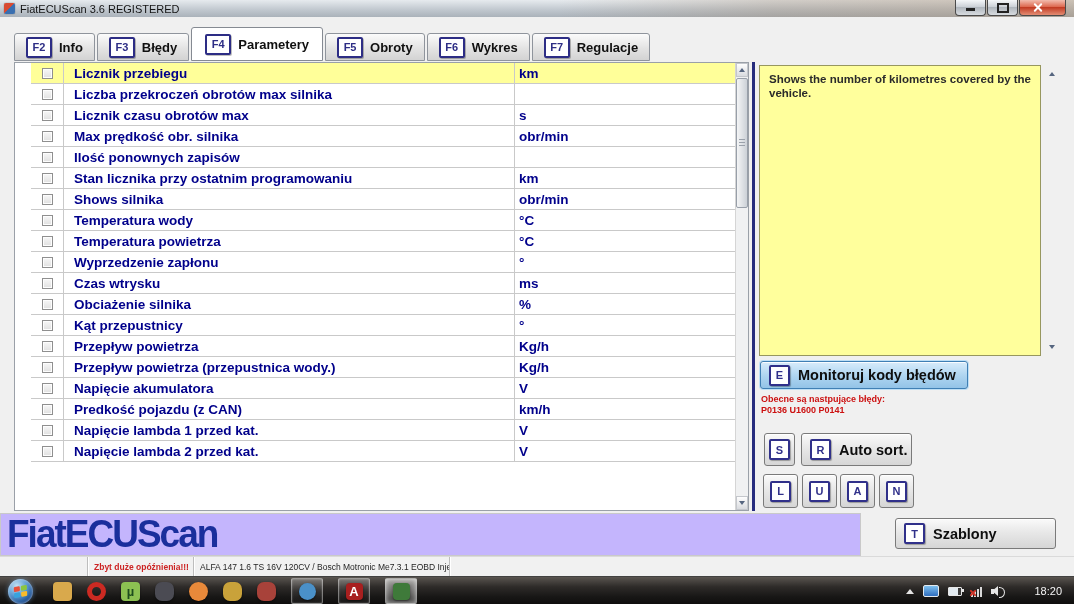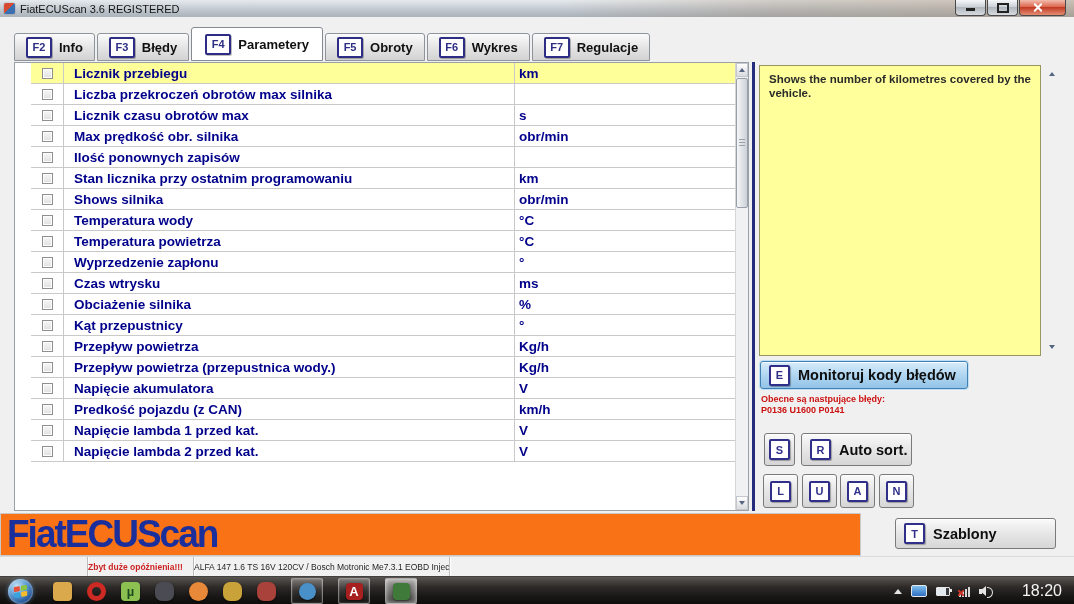--- a/index.html
+++ b/index.html
@@ -76,30 +76,30 @@
   .blabel{font-size:14.5px;font-weight:700;color:#0e0e0e;white-space:nowrap;}
   .btn.monitor{left:5px;top:299px;width:208px;height:28px;border-color:#3f7fb4;
        background:linear-gradient(#d8ecfb,#b0d6f1 50%,#93c3e7);
        box-shadow:0 0 0 1px #bedff5,inset 0 1px 0 rgba(255,255,255,.85);}
   .err{position:absolute;left:6px;top:332px;font-size:9px;font-weight:700;color:var(--error-red);line-height:11px;}
   .btn.s-btn{left:9px;top:371px;width:31px;height:33px;justify-content:center;padding:0;}
   .btn.autosort{left:46px;top:371px;width:111px;height:33px;}
   .btn.qk{top:412px;width:35px;height:34px;justify-content:center;padding:0;}
   .btn.qk.k0{left:8px;} .btn.qk.k1{left:47px;} .btn.qk.k2{left:85px;} .btn.qk.k3{left:124px;}
   
-  .logo-strip{position:absolute;left:0;top:513px;width:861px;height:43px;background:#f97316;
+  .logo-strip{position:absolute;left:0;top:513px;width:861px;height:43px;background:#c4b5fd;
         border:1px solid #c9c9c9;box-sizing:border-box;display:flex;align-items:center;}
   .logo{font-size:37px;font-weight:700;color:var(--logo-navy);letter-spacing:-2px;margin-left:6px;
         line-height:36px;transform:scaleY(1.04);}
   .btn.templates{position:absolute;left:895px;top:518px;width:161px;height:31px;}
   
   .statusbar{position:absolute;left:0;top:556px;width:1074px;height:20px;background:#f1f1f1;
         border-top:1px solid #dadada;display:flex;align-items:stretch;font-size:8.5px;}
   .scell{border-right:1px solid #bdbdbd;box-shadow:1px 0 0 #fff;display:flex;align-items:center;
-        padding:0 0;box-sizing:border-box;white-space:nowrap;overflow:hidden;}
+        padding:0 6px;box-sizing:border-box;white-space:nowrap;overflow:hidden;}
   .scell.c1{width:88px;}
   .scell.c2{width:106px;color:var(--warning-red);font-weight:700;}
   .scell.c3{width:256px;color:#1f1f1f;}
   .scell.c4{flex:1;border-right:none;box-shadow:none;}
   
   .taskbar{position:absolute;left:0;top:576px;width:1074px;height:28px;display:flex;align-items:center;
         background:linear-gradient(#5a5550,#2e2b29 35%,#181716 70%,#0d0c0b);
         border-top:1px solid rgba(255,255,255,.22);}
   .start-orb{width:25px;height:25px;border-radius:50%;margin-left:8px;position:relative;flex:none;
         background:radial-gradient(circle at 35% 28%,#c4e2f3,#5a99d2 42%,#1f4f90 72%,#0d2c5a);
@@ -137,21 +137,21 @@
   .net-x{position:absolute;left:-2px;bottom:0;width:8px;height:8px;}
   .net-x::before,.net-x::after{content:"";position:absolute;left:3px;top:0;width:2px;height:8px;
         background:#d03226;border-radius:1px;}
   .net-x::before{transform:rotate(45deg);} .net-x::after{transform:rotate(-45deg);}
   .vol-ico{position:relative;width:14px;height:11px;}
   .vol-ico::before{content:"";position:absolute;left:0;top:3px;width:3px;height:5px;background:#e6e6e6;}
   .vol-ico::after{content:"";position:absolute;left:1px;top:0;width:0;height:0;
         border-top:5.5px solid transparent;border-bottom:5.5px solid transparent;border-right:6px solid #e6e6e6;}
   .vol-arc{position:absolute;left:8px;top:1px;width:5px;height:9px;border:1.5px solid #e6e6e6;
         border-left:none;border-radius:0 6px 6px 0;}
-  .clock{font-size:16px;color:#f4f4f4;margin-left:20px;}
+  .clock{font-size:11px;color:#f4f4f4;margin-left:20px;}
 </style>
 </head>
 <body>
 
 <div class="screen">
 
   <div class="titlebar">
     <span class="app-icon"></span>
     <span class="title">FiatECUScan 3.6 REGISTERED</span>
     <div class="win-controls">

